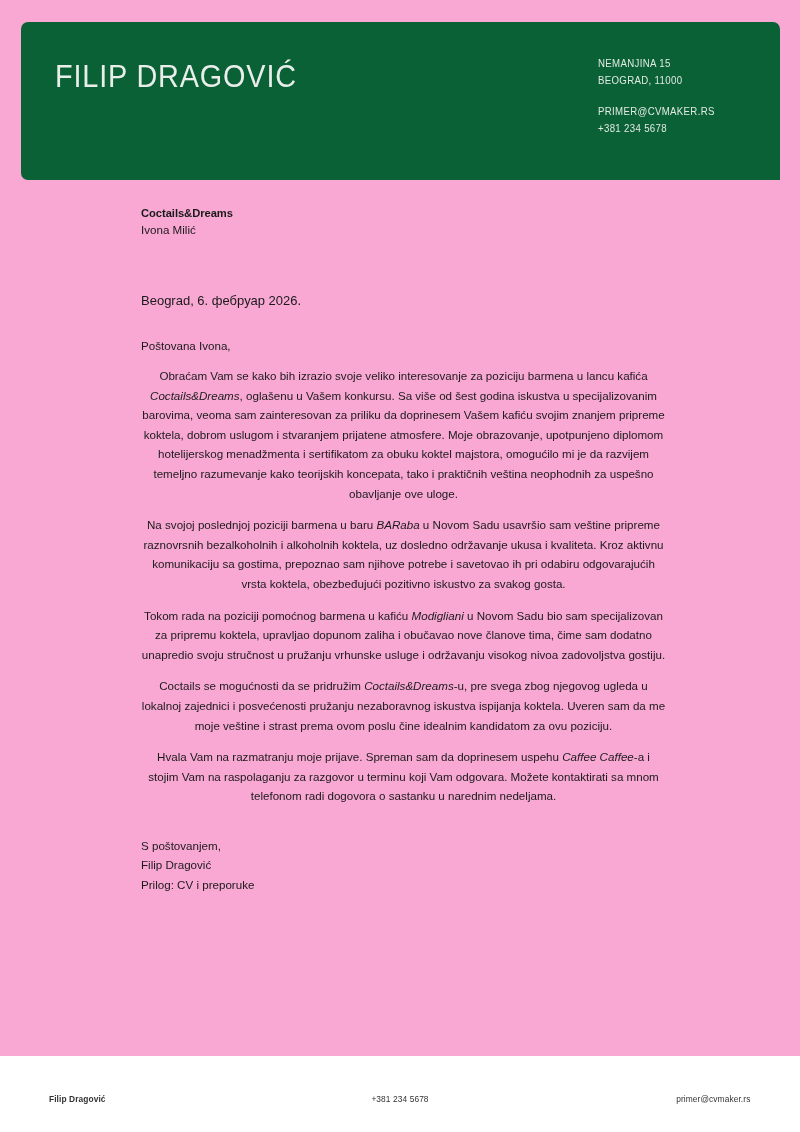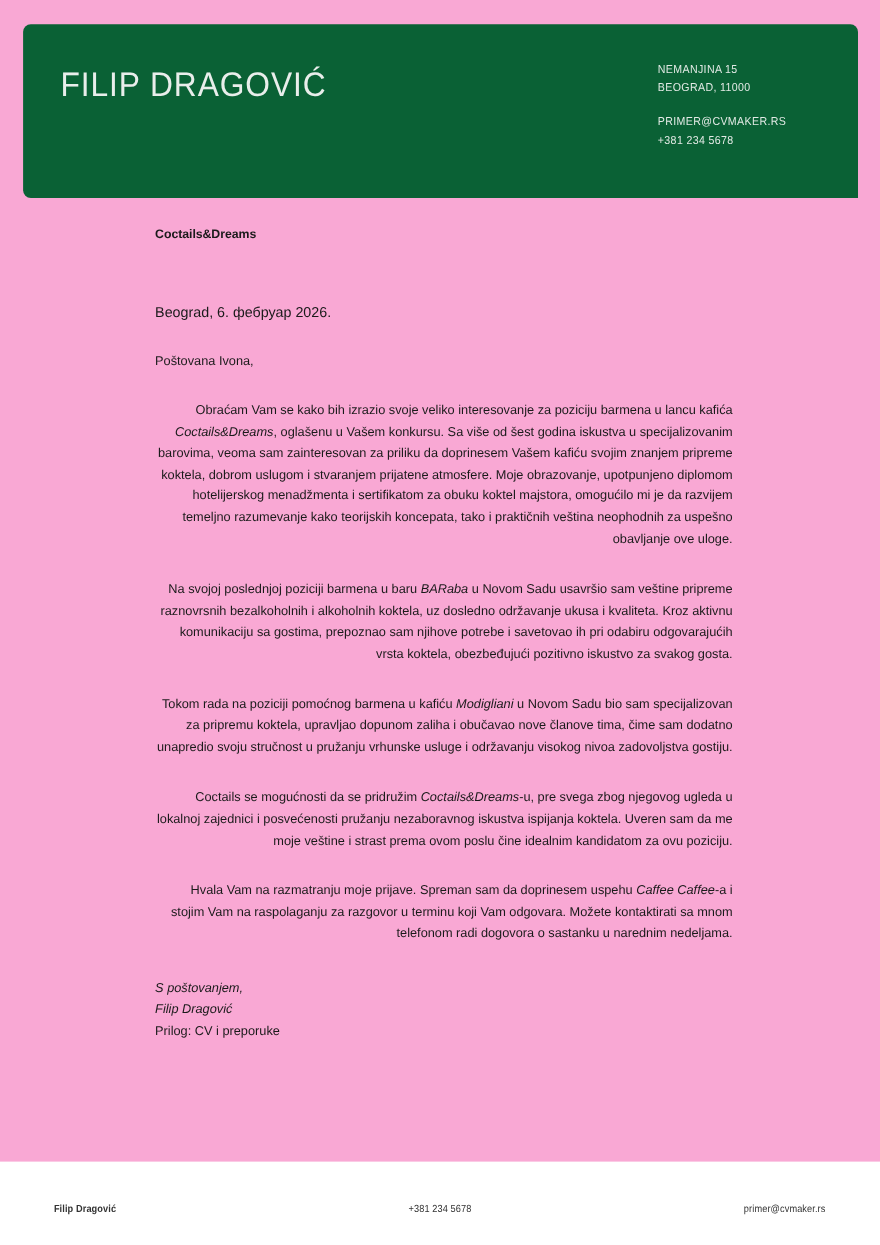--- a/index.html
+++ b/index.html
@@ -93,34 +93,34 @@
     line-height: 17px;
   }
 
   .salutation {
     margin-top: 28px;
     font-size: 11.6px;
     line-height: 17px;
   }
 
   .para {
-    margin-top: 26px;
+    margin-top: 12px;
     font-size: 11.6px;
     line-height: 19.6px;
-    text-align: right;
+    text-align: center;
     color: #1a1a1a;
   }
   .para em { font-style: italic; }
 
   .closing {
     margin-top: 30px;
     font-size: 11.6px;
     line-height: 19.6px;
   }
-  .closing div { white-space: nowrap; font-style: italic; }
+  .closing div { white-space: nowrap; }
 
   .enclosure {
     font-size: 11.6px;
     line-height: 19.6px;
   }
 
   
   .footer {
     position: absolute;
     left: 49px;
@@ -170,20 +170,21 @@
         <div>PRIMER@CVMAKER.RS</div>
         <div>+381 234 5678</div>
       </div>
     </div>
   </div>
 
   <div class="letter">
 
     <div class="recipient">
       <div class="company">Coctails&amp;Dreams</div>
+      <div class="person">Ivona Milić</div>
     </div>
 
     <div class="date">Beograd, 6. фебруар 2026.</div>
 
     <div class="salutation">Poštovana Ivona,</div>
 
     <div id="paragraphs">
         <div class="para"><span>Obraćam Vam se kako bih izrazio svoje veliko interesovanje za poziciju barmena u lancu kafića </span><em>Coctails&amp;Dreams</em><span>, oglašenu u Vašem konkursu. Sa više od šest godina iskustva u specijalizovanim barovima, veoma sam zainteresovan za priliku da doprinesem Vašem kafiću svojim znanjem pripreme koktela, dobrom uslugom i stvaranjem prijatene atmosfere. Moje obrazovanje, upotpunjeno diplomom hotelijerskog menadžmenta i sertifikatom za obuku koktel majstora, omogućilo mi je da razvijem temeljno razumevanje kako teorijskih koncepata, tako i praktičnih veština neophodnih za uspešno obavljanje ove uloge.</span></div>
         <div class="para"><span>Na svojoj poslednjoj poziciji barmena u baru </span><em>BARaba</em><span> u Novom Sadu usavršio sam veštine pripreme raznovrsnih bezalkoholnih i alkoholnih koktela, uz dosledno održavanje ukusa i kvaliteta. Kroz aktivnu komunikaciju sa gostima, prepoznao sam njihove potrebe i savetovao ih pri odabiru odgovarajućih vrsta koktela, obezbeđujući pozitivno iskustvo za svakog gosta.</span></div>
         <div class="para"><span>Tokom rada na poziciji pomoćnog barmena u kafiću </span><em>Modigliani</em><span> u Novom Sadu bio sam specijalizovan za pripremu koktela, upravljao dopunom zaliha i obučavao nove članove tima, čime sam dodatno unapredio svoju stručnost u pružanju vrhunske usluge i održavanju visokog nivoa zadovoljstva gostiju.</span></div>

